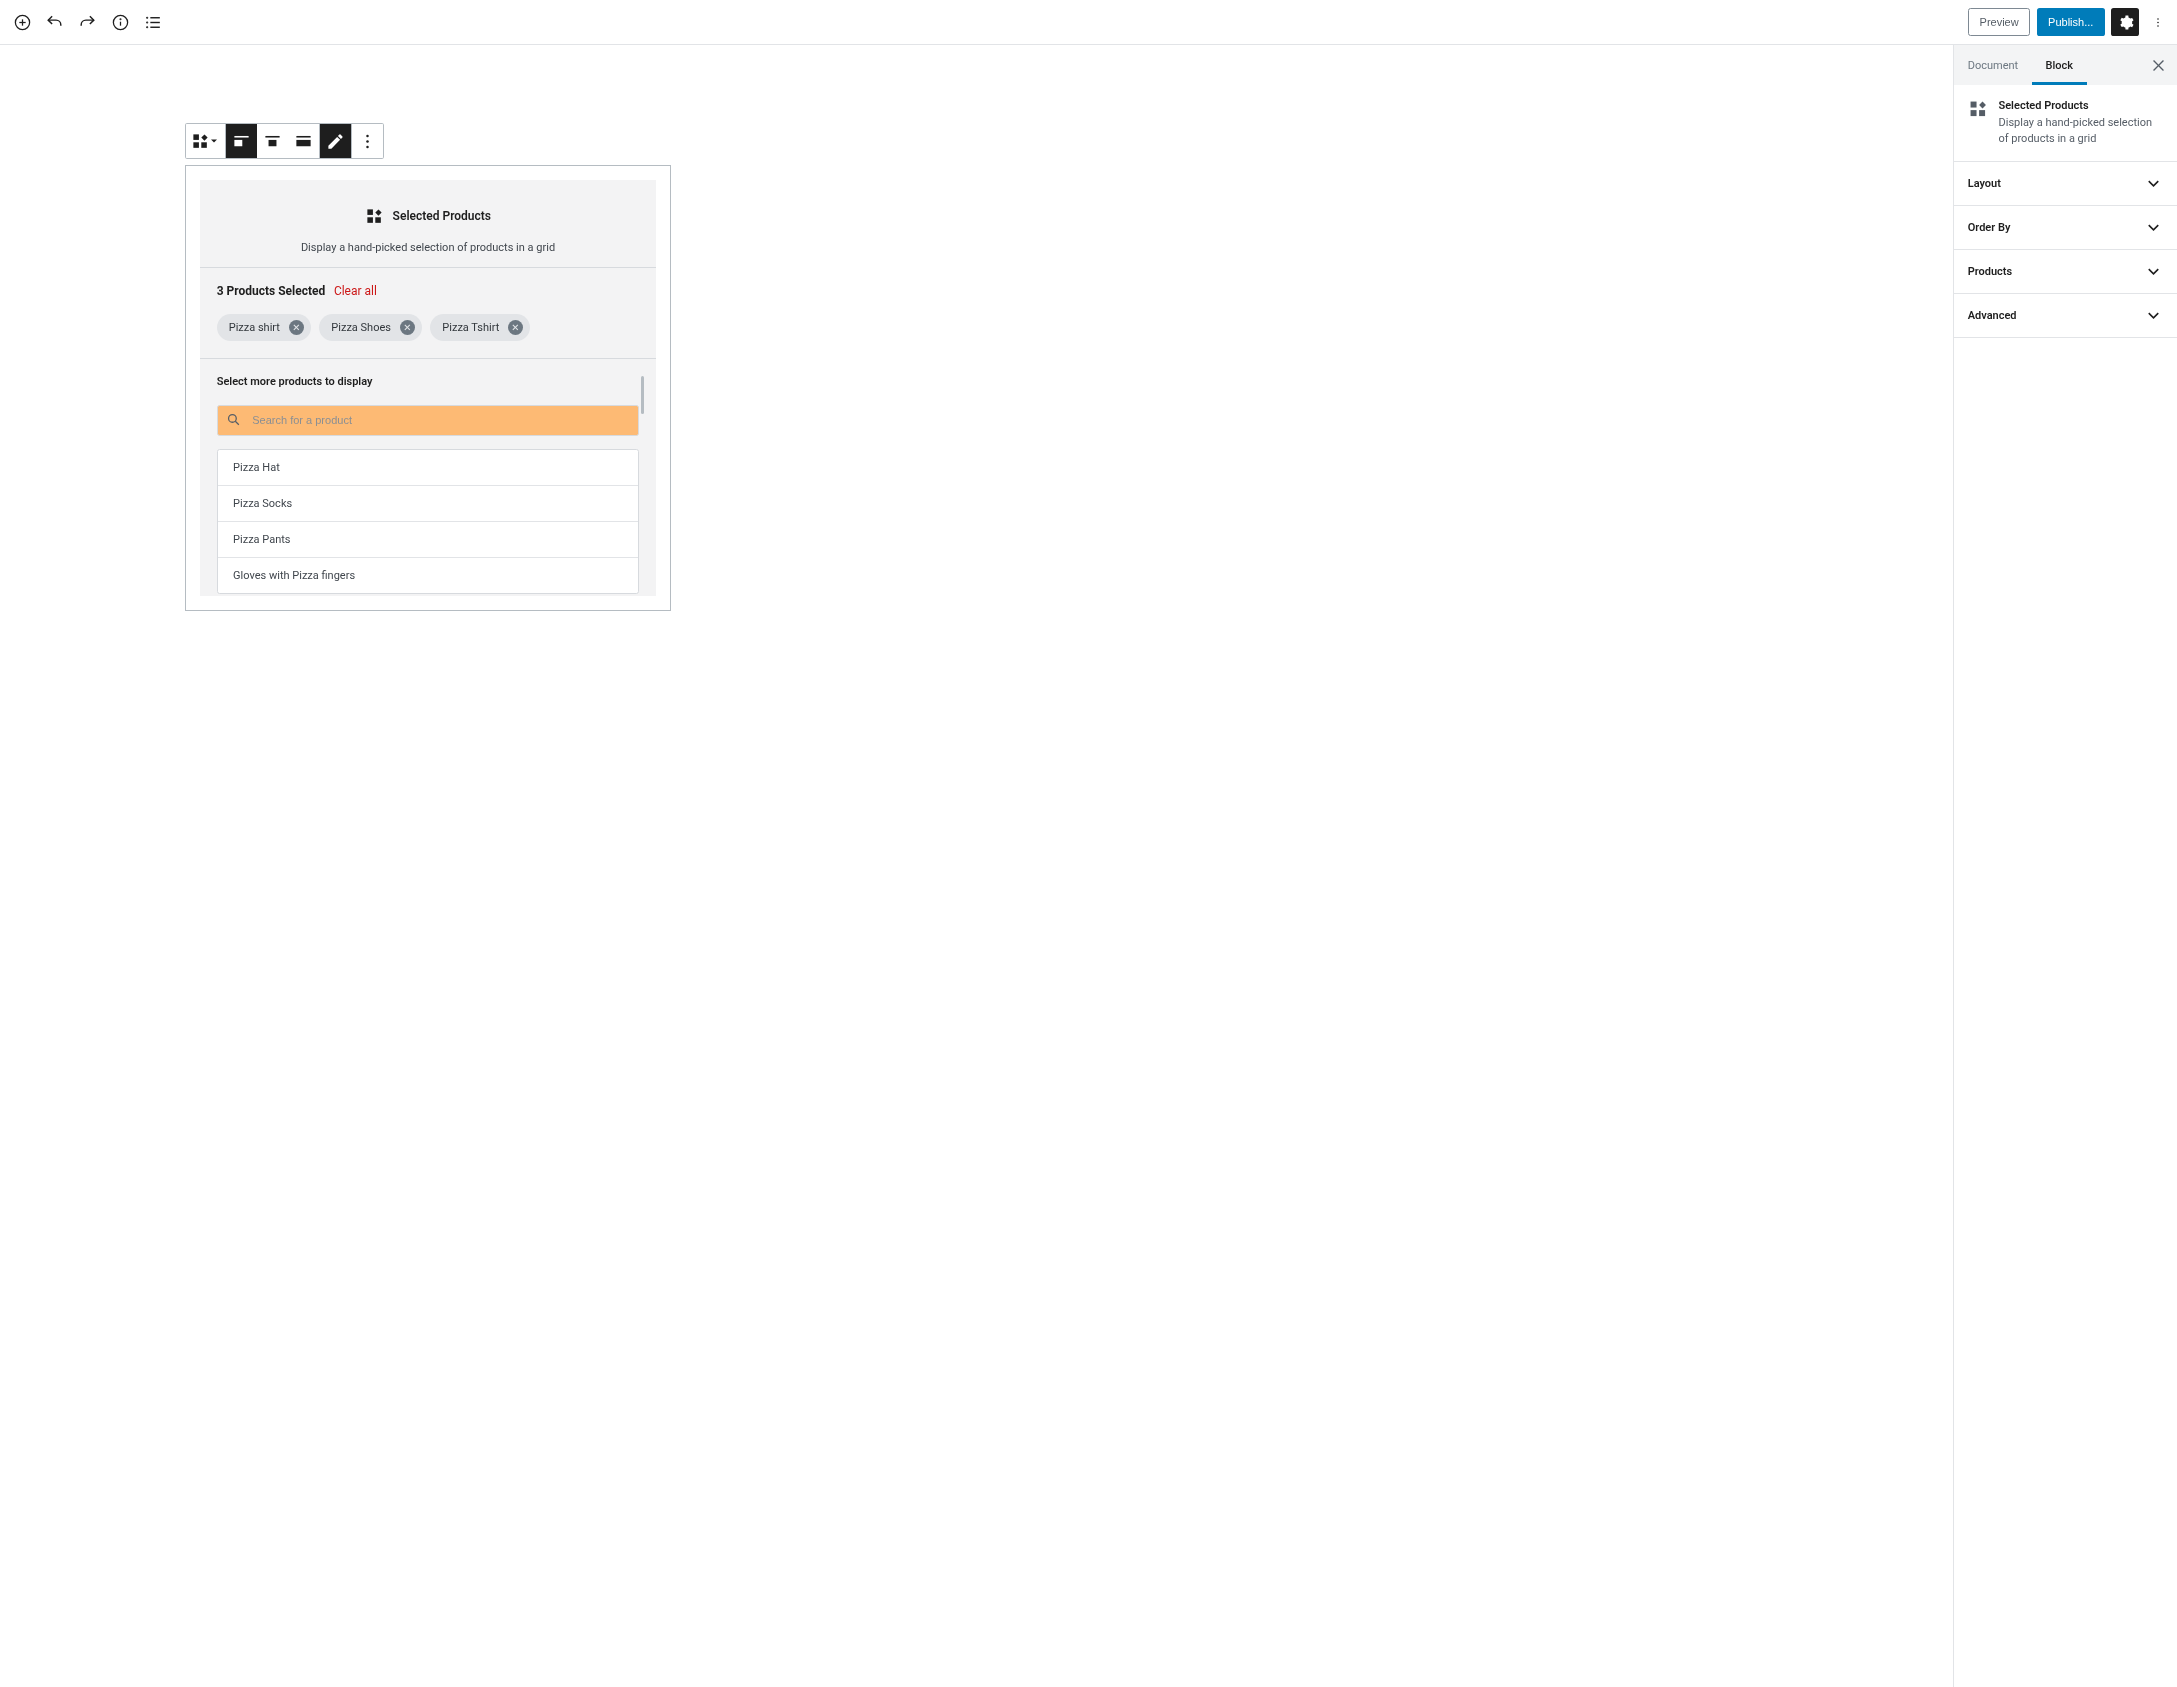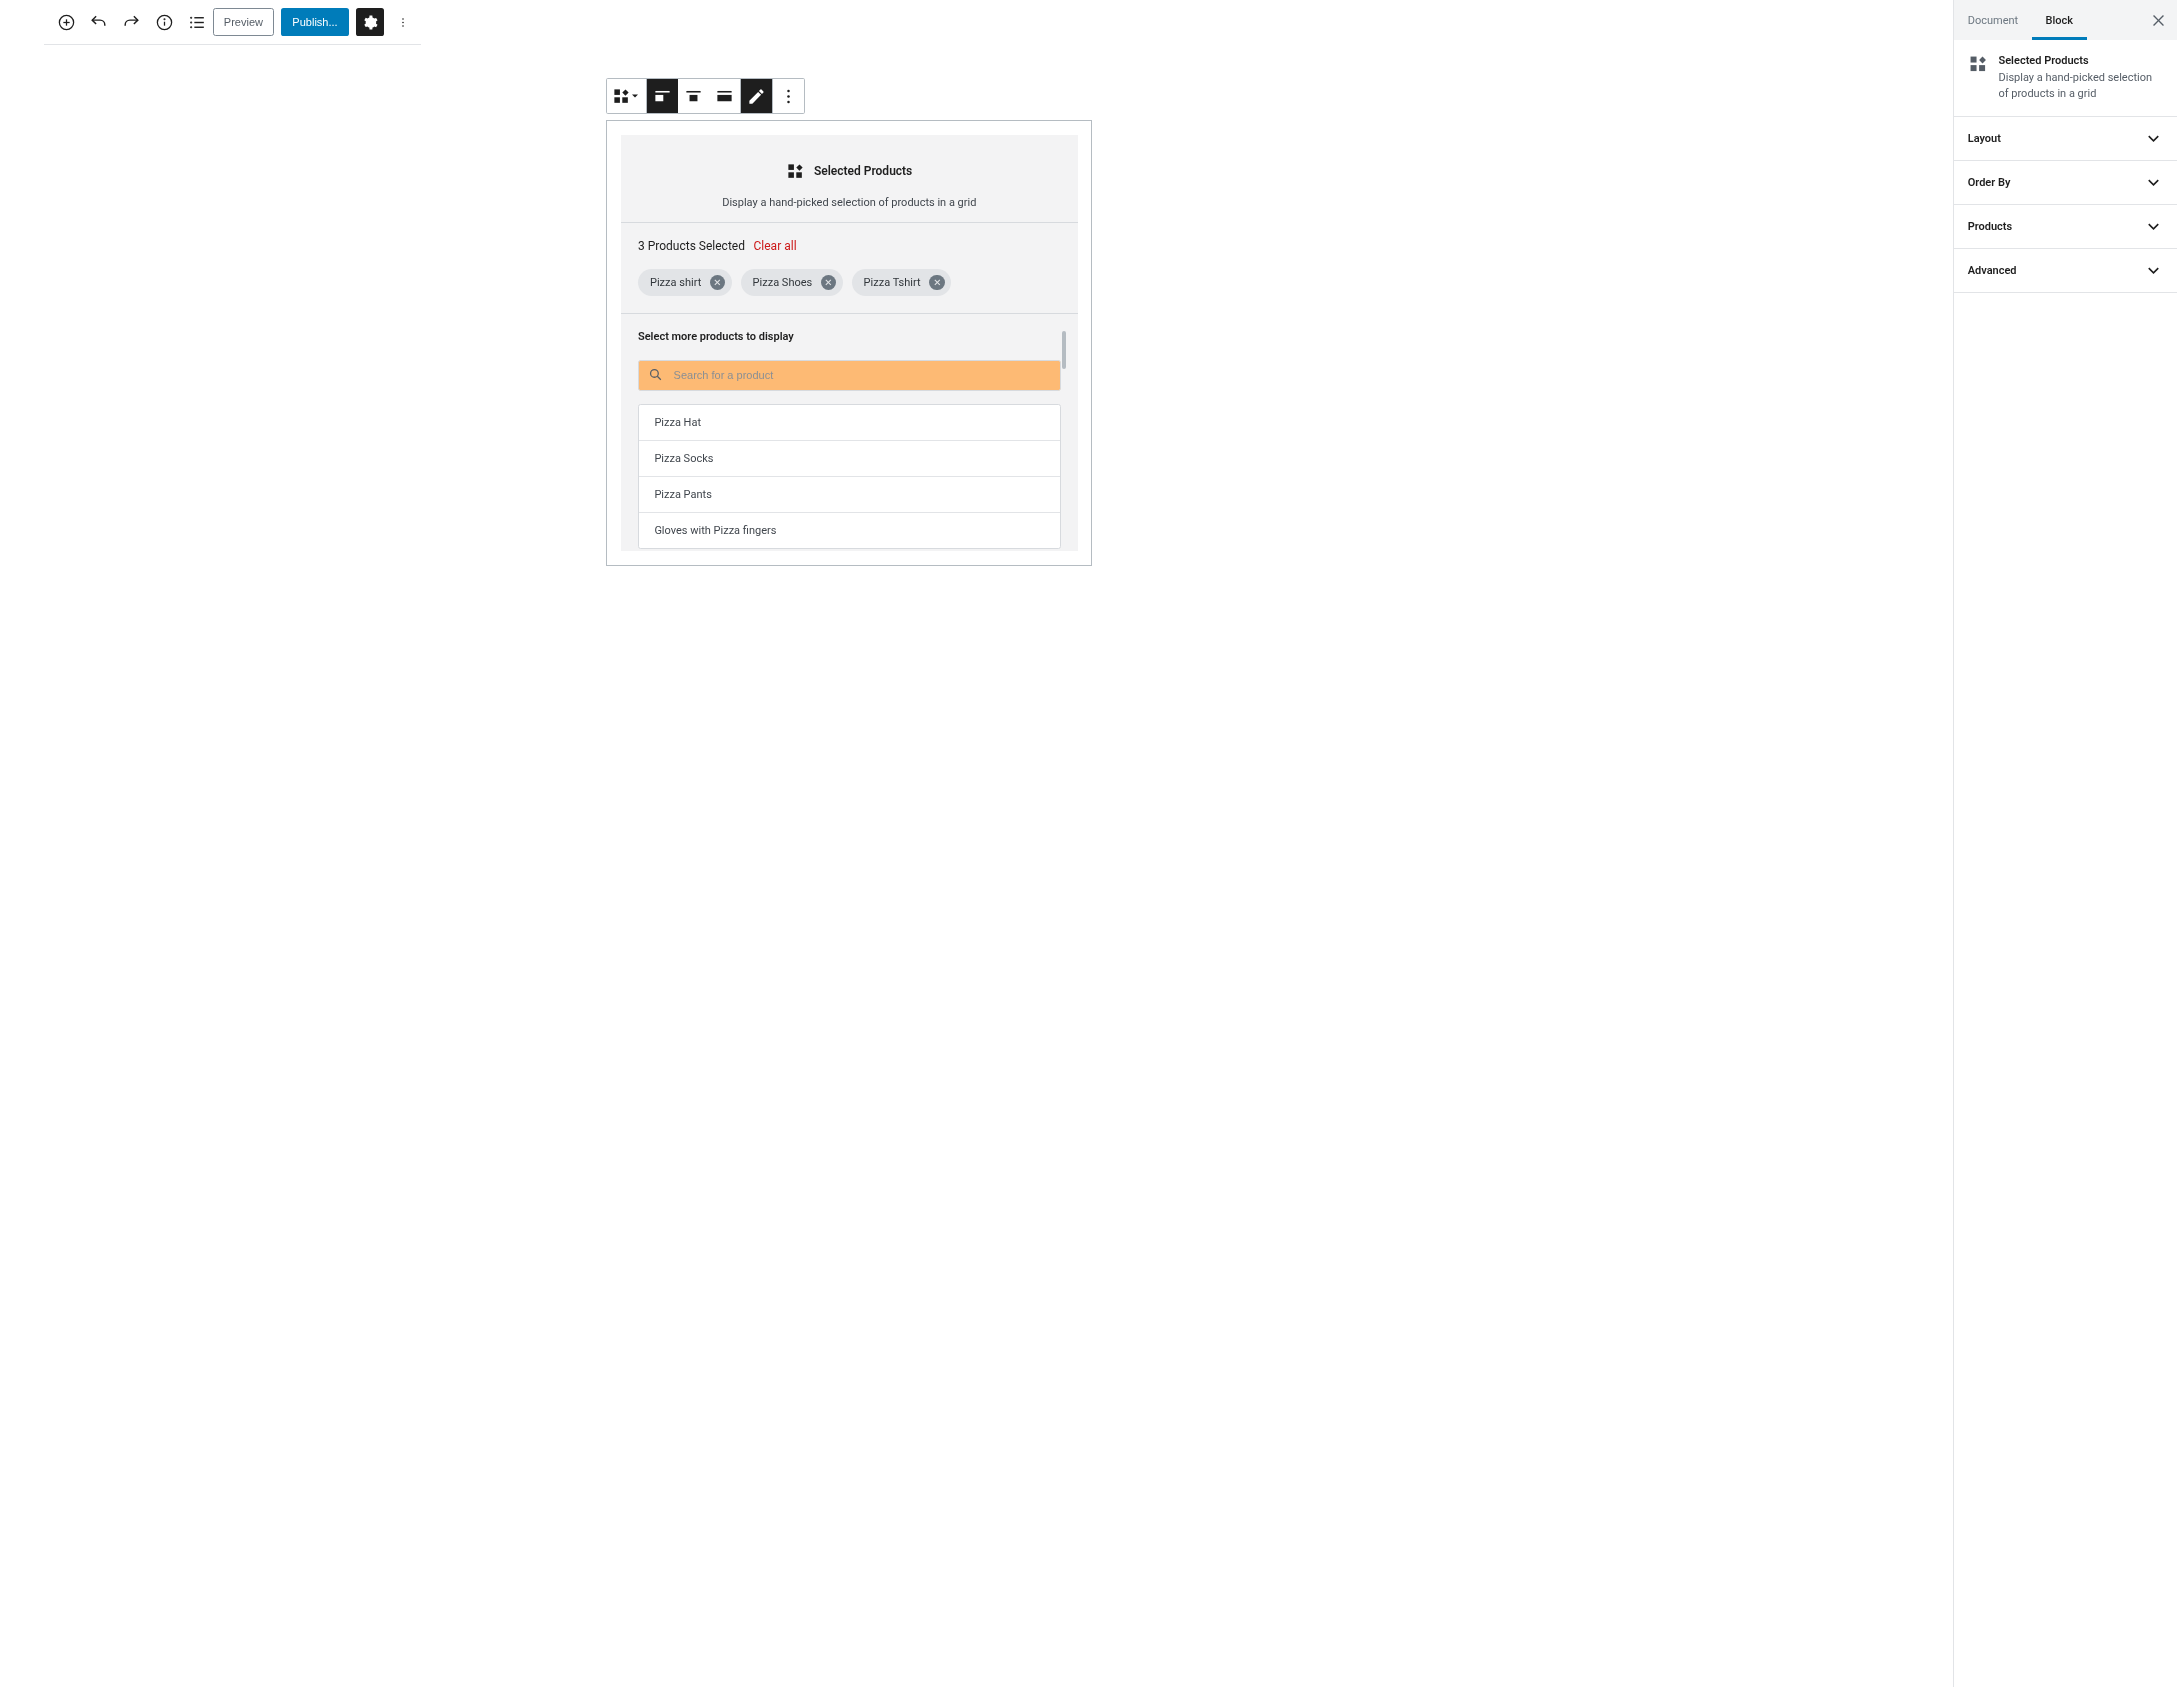--- a/index.html
+++ b/index.html
@@ -6,24 +6,23 @@
   html, body {
     margin: 0; padding: 0;
     font-family: -apple-system, BlinkMacSystemFont, "Segoe UI", Roboto, Helvetica, Arial, sans-serif;
     font-size: 11px;
     color: #1e1e1e;
     background: #fff;
     height: 100%;
   }
   .app {
     display: flex;
-    flex-direction: row;
+    flex-direction: column;
     height: 100%;
     min-height: 813px;
-    padding-left: 44px;
   }
   
   .top-toolbar {
     height: 45px;
     display: flex;
     align-items: center;
     justify-content: space-between;
     padding: 0 6.8px;
     border-bottom: 0.9px solid #e2e4e7;
   }
@@ -227,21 +226,21 @@
   .ph-selected {
     border-top: 0.9px solid #d7dade;
     padding: 15.4px 17px 17px;
   }
   .sel-row {
     display: flex;
     align-items: baseline;
     gap: 8.6px;
     font-size: 12px;
   }
-  .sel-count { font-weight: 400; text-align: right; }
+  .sel-count { font-weight: 700; text-align: right; }
   .clear-all { color: #cc1818; cursor: pointer; }
   .chips {
     display: flex;
     flex-wrap: wrap;
     gap: 8.6px;
     margin-top: 16px;
   }
   .chip {
     display: inline-flex;
     align-items: center;

